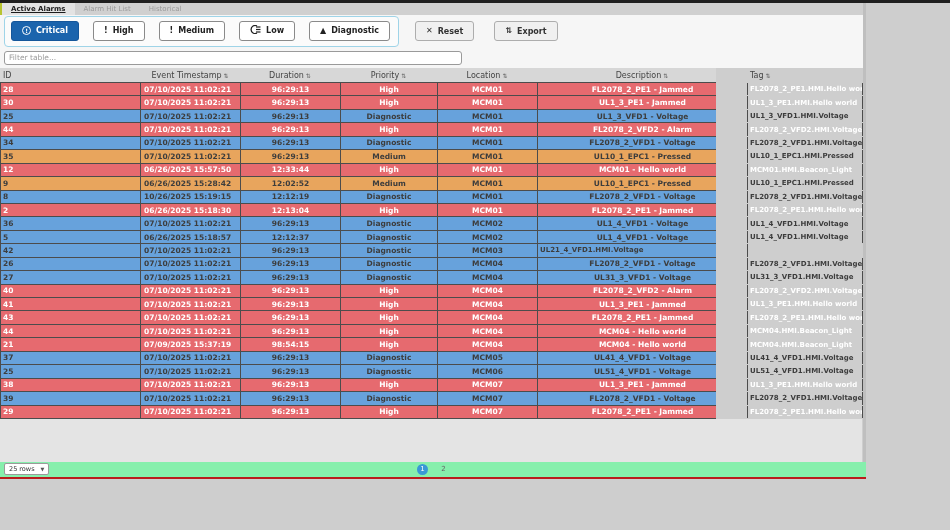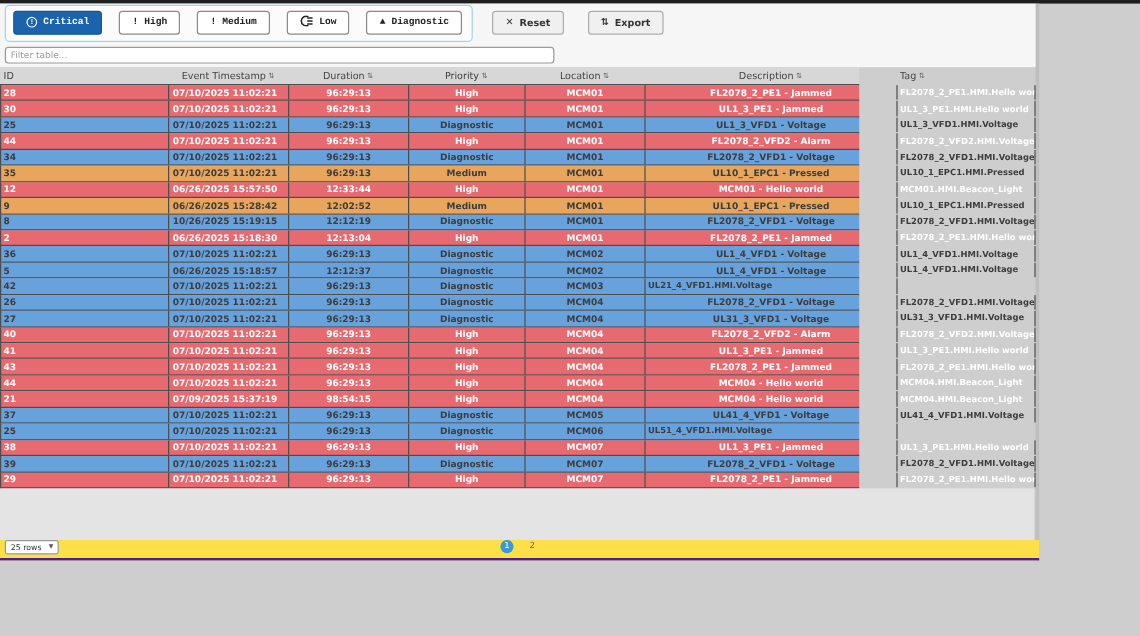--- a/index.html
+++ b/index.html
@@ -14,21 +14,21 @@
   .content { width:866px; border-right:3px solid #bfbfbf; }
 
   
   .tabbar { height:12px; background:#d0d0d0; display:flex; align-items:stretch; }
   .accent-strip { width:2px; background:#b8c42f; }
   .tab { padding:0 9px; font-size:7px; color:#9a9a9a; display:flex; align-items:center; cursor:default; }
   .tab.active { background:#e3e3e3; color:#1c1c1c; font-weight:bold; text-decoration:underline; }
 
   
   .toolbar { height:32px; background:#f6f6f6; display:flex; align-items:center; padding:0 4px; }
-  .filter-group { display:flex; gap:14px; align-items:center; border:1px solid #9fd4e8; border-radius:4px; background:#fbfbfb; padding:4px 8px 5px 6px;font-family:Liberation Mono, monospace; }
+  .filter-group { display:flex; gap:14px; align-items:center; border:1px solid #9fd4e8; border-radius:4px; background:#fbfbfb; padding:4px 8px 5px 6px; }
   .btn { height:20px; display:inline-flex; align-items:center; gap:5px; padding:0 10px; font-size:8px; font-weight:bold; color:#222; background:#fff; border:1px solid #8a8a8a; border-radius:3px; cursor:pointer; }
   .btn .ico { font-size:8px; line-height:1; }
   .btn.selected { background:#1b64ad; border-color:#15569a; color:#fff; }
   .btn.gray { background:#f0f0f0; border-color:#adadad; color:#333; }
   .circ { width:9px; height:9px; border:1px solid #fff; border-radius:50%; display:inline-flex; align-items:center; justify-content:center; font-size:6px; color:#fff; font-weight:bold; }
   .actions { display:flex; gap:20px; margin-left:16px; }
   .tri { font-size:7px; }
 
   
   .filter-row { height:21px; background:#f6f6f6; display:flex; align-items:center; padding:0 4px; }
@@ -49,34 +49,41 @@
   .tcell.c1 { justify-content:flex-start; padding-left:3px; }
   .tcell.c6 { justify-content:flex-start; padding-left:2px; font-size:7px; }
   .trow.high  { background:var(--high,#e66a6f); }
   .trow.high .tcell { color:#fff; }
   .trow.medium { background:var(--medium,#e8a55d); }
   .trow.diag { background:var(--diag,#67a2dc); }
 
   .empty-area { height:43px; background:#e4e4e4; width:862px; }
 
   
-  .pagbar { height:17px; background:#fde047; border-bottom:2px solid #4c1d95; display:flex; padding:0 4px; position:relative; width:866px; }
+  .pagbar { height:17px; background:#86efac; border-bottom:2px solid #b91c1c; display:flex; align-items:center; padding:0 4px; position:relative; width:866px; }
   .rows-select { height:12px; background:#fff; border:1px solid #9a9a9a; border-radius:2px; display:inline-flex; align-items:center; gap:6px; font-size:6.5px; color:#333; padding:0 4px; cursor:pointer; }
   .rows-select .arr { font-size:5px; color:#555; }
   .pages { position:absolute; left:50%; transform:translateX(-50%); display:flex; align-items:center; gap:10px; }
   .page { font-size:7px; color:#666; width:11px; height:11px; display:inline-flex; align-items:center; justify-content:center; cursor:pointer; }
   .page.current { background:var(--pagecur,#3a98d5); color:#fff; border-radius:50%; }
 </style>
 </head>
 <body>
 
 <div class="top-strip"></div>
 
 <div class="content">
 
+  <div class="tabbar">
+    <div class="accent-strip"></div>
+
+  <div class="tab active">Active Alarms</div>
+      <div class="tab">Alarm Hit List</div>
+      <div class="tab">Historical</div>
+    </div>
 
   <div class="toolbar">
     <div class="filter-group">
 
     <div class="btn selected">
           <span class="circ">!</span>
           <span>Critical</span>
         </div>
         <div class="btn">
           <span class="ico">!</span>
@@ -336,20 +343,21 @@
         <div class="tcell c4">MCM05</div>
         <div class="tcell c5">UL41_4_VFD1 - Voltage</div>
         <div class="tcell c6">UL41_4_VFD1.HMI.Voltage</div>
       </div>
       <div class="trow diag">
         <div class="tcell c0">25</div>
         <div class="tcell c1">07/10/2025 11:02:21</div>
         <div class="tcell c2">96:29:13</div>
         <div class="tcell c3">Diagnostic</div>
         <div class="tcell c4">MCM06</div>
+        <div class="tcell c5">UL51_4_VFD1 - Voltage</div>
         <div class="tcell c6">UL51_4_VFD1.HMI.Voltage</div>
       </div>
       <div class="trow high">
         <div class="tcell c0">38</div>
         <div class="tcell c1">07/10/2025 11:02:21</div>
         <div class="tcell c2">96:29:13</div>
         <div class="tcell c3">High</div>
         <div class="tcell c4">MCM07</div>
         <div class="tcell c5">UL1_3_PE1 - Jammed</div>
         <div class="tcell c6">UL1_3_PE1.HMI.Hello world</div>

